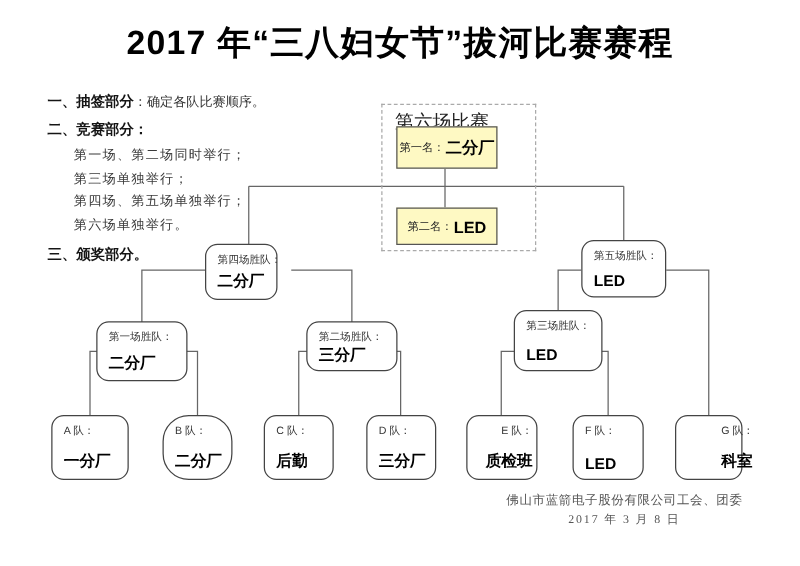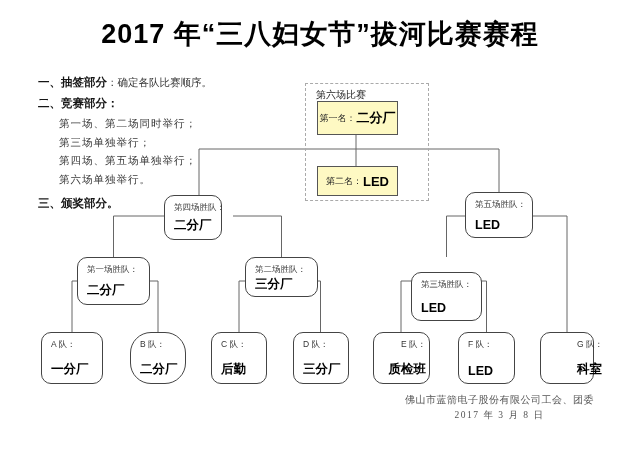--- a/index.html
+++ b/index.html
@@ -39,21 +39,21 @@
     letter-spacing: 1px;
   }
   .connectors { position: absolute; left: 0; top: 0; }
   .connectors path { stroke: #666; stroke-width: 1; fill: none; }
   .final-box {
     position: absolute; left: 305px; top: 83px;
     width: 122px; height: 116px;
     border: 1px dashed #aaa;
     background: transparent;
   }
-  .final-label { position: absolute; left: 10px; top: 4px; font-size: 10px; color: #222; }
+  .final-label { position: absolute; left: 10px; top: 4px; font-size: 15px; color: #222; }
   .slot {
     position: absolute; left: 11px; width: 79px;
     border: 1px solid #555; background: #fef9c3;
     display: flex; align-items: center; justify-content: center; gap: 1px;
     white-space: nowrap;
   }
   .slot1 { top: 17px; height: 32px; }
   .slot2 { top: 82px; height: 28px; }
   .slot-label { font-size: 9px; color: #222; }
   .slot-value { font-size: 13px; font-weight: 700; color: #000; }
@@ -134,21 +134,21 @@
     <span class="mteam">LED</span>
   </div>
   <div class="mbox" style="left:77px;top:257px;width:73px;height:48px;">
     <span class="mlabel">第一场胜队：</span>
     <span class="mteam">二分厂</span>
   </div>
   <div class="mbox" style="left:245px;top:257px;width:73px;height:40px;">
     <span class="mlabel">第二场胜队：</span>
     <span class="mteam">三分厂</span>
   </div>
-  <div class="mbox" style="left:411px;top:272px;width:71px;height:49px;">
+  <div class="mbox" style="left:411px;top:248px;width:71px;height:49px;">
     <span class="mlabel">第三场胜队：</span>
     <span class="mteam">LED</span>
   </div>
 
   <div class="mbox" style="left:41px;top:332px;width:62px;height:52px;">
     <span class="mlabel">A 队：</span>
     <span class="mteam">一分厂</span>
   </div>
   <div class="mbox" style="left:130px;top:332px;width:56px;height:52px;border-radius:21px;">
     <span class="mlabel">B 队：</span>

